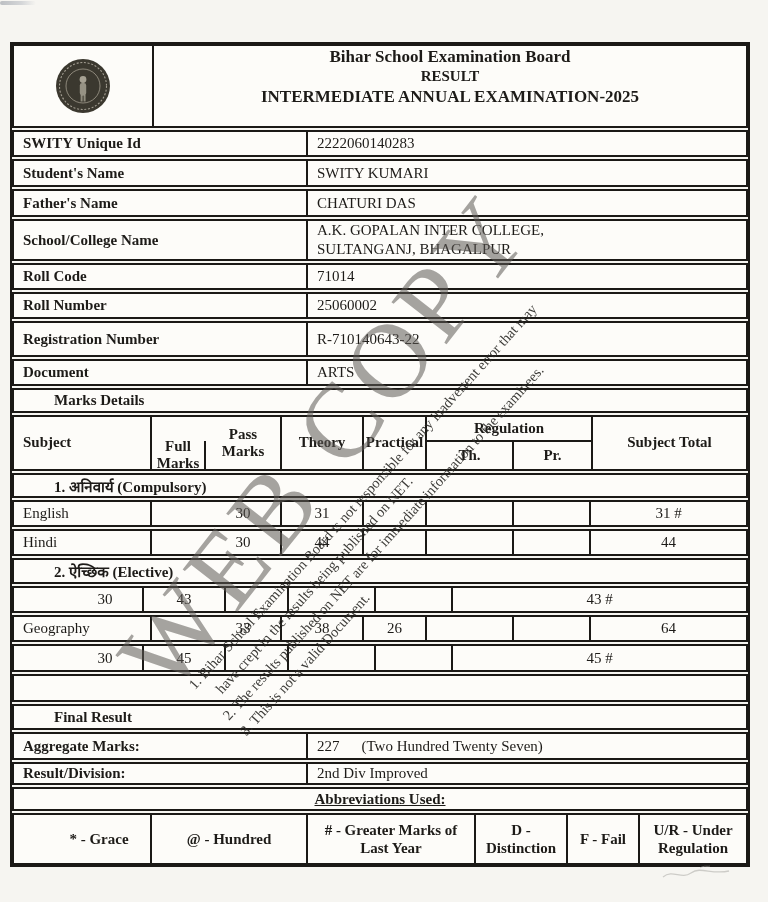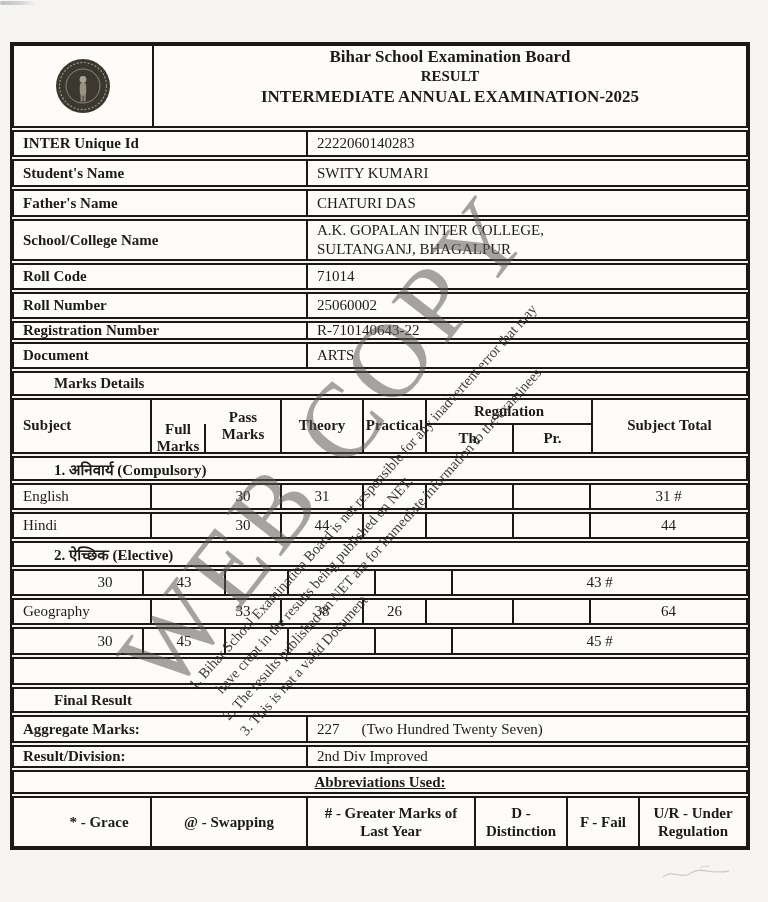--- a/index.html
+++ b/index.html
@@ -99,21 +99,21 @@
         </svg>
       </div>
       <div class="cell title-cell">
         <div class="board-name">Bihar School Examination Board</div>
         <div class="result-title">RESULT</div>
         <div class="exam-title">INTERMEDIATE ANNUAL EXAMINATION-2025</div>
       </div>
     </div>
 
     <div class="row" style="height:27px">
-      <div class="cell lbl w-label">INTER Unique Id</div>
+      <div class="cell lbl w-label">SWITY Unique Id</div>
       <div class="cell val">2222060140283</div>
     </div>
     <div class="row" style="height:28px">
       <div class="cell lbl w-label">Student's Name</div>
       <div class="cell val">SWITY KUMARI</div>
     </div>
     <div class="row" style="height:28px">
       <div class="cell lbl w-label">Father's Name</div>
       <div class="cell val">CHATURI DAS</div>
     </div>
@@ -124,21 +124,21 @@
       </div>
     </div>
     <div class="row" style="height:27px">
       <div class="cell lbl w-label">Roll Code</div>
       <div class="cell val">71014</div>
     </div>
     <div class="row" style="height:27px">
       <div class="cell lbl w-label">Roll Number</div>
       <div class="cell val">25060002</div>
     </div>
-    <div class="row" style="height:19px">
+    <div class="row" style="height:36px">
       <div class="cell lbl w-label">Registration Number</div>
       <div class="cell val">R-710140643-22</div>
     </div>
     <div class="row" style="height:27px">
       <div class="cell lbl w-label">Document</div>
       <div class="cell val">ARTS</div>
     </div>
 
     <div class="row" style="height:25px">
       <div class="cell sec-cell">Marks Details</div>
@@ -239,21 +239,21 @@
       <div class="cell val">2nd Div Improved</div>
     </div>
 
     <div class="row" style="height:24px">
       <div class="cell abbr-title-cell">
         <span>Abbreviations Used:</span>
       </div>
     </div>
     <div class="row" style="height:52px">
       <div class="cell abbr-cell a1">* - Grace</div>
-      <div class="cell abbr-cell a2">@ - Swapping</div>
+      <div class="cell abbr-cell a2">@ - Hundred</div>
       <div class="cell abbr-cell a3"># - Greater Marks of Last Year</div>
       <div class="cell abbr-cell a4">D - Distinction</div>
       <div class="cell abbr-cell a5">F - Fail</div>
       <div class="cell abbr-cell">U/R - Under Regulation</div>
     </div>
 
   </div>
 
   <div class="watermark">WEB COPY</div>
   <div class="disclaimer">

